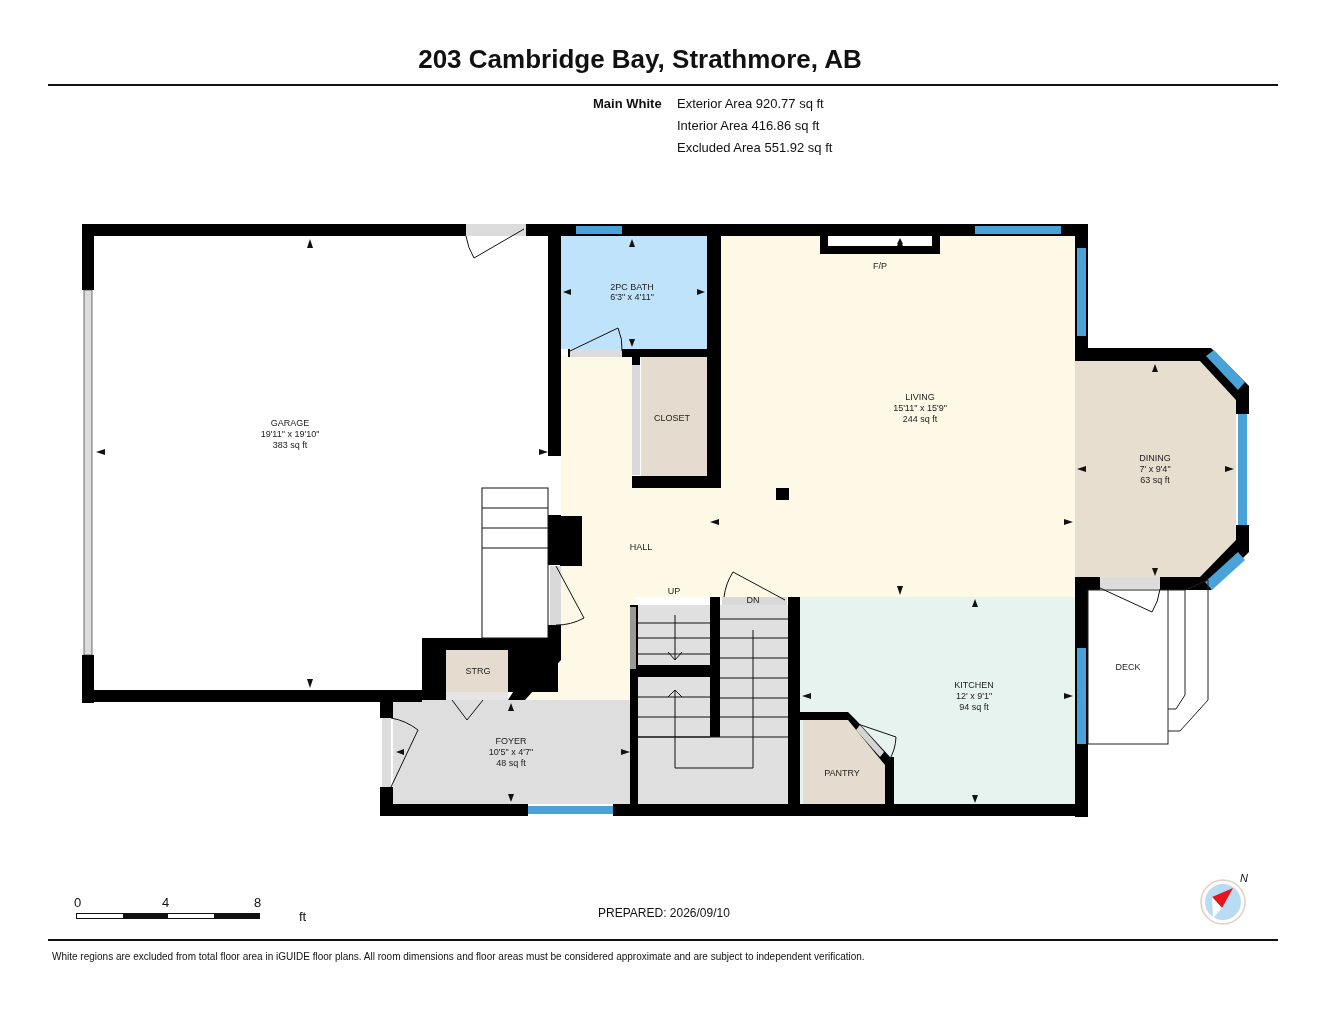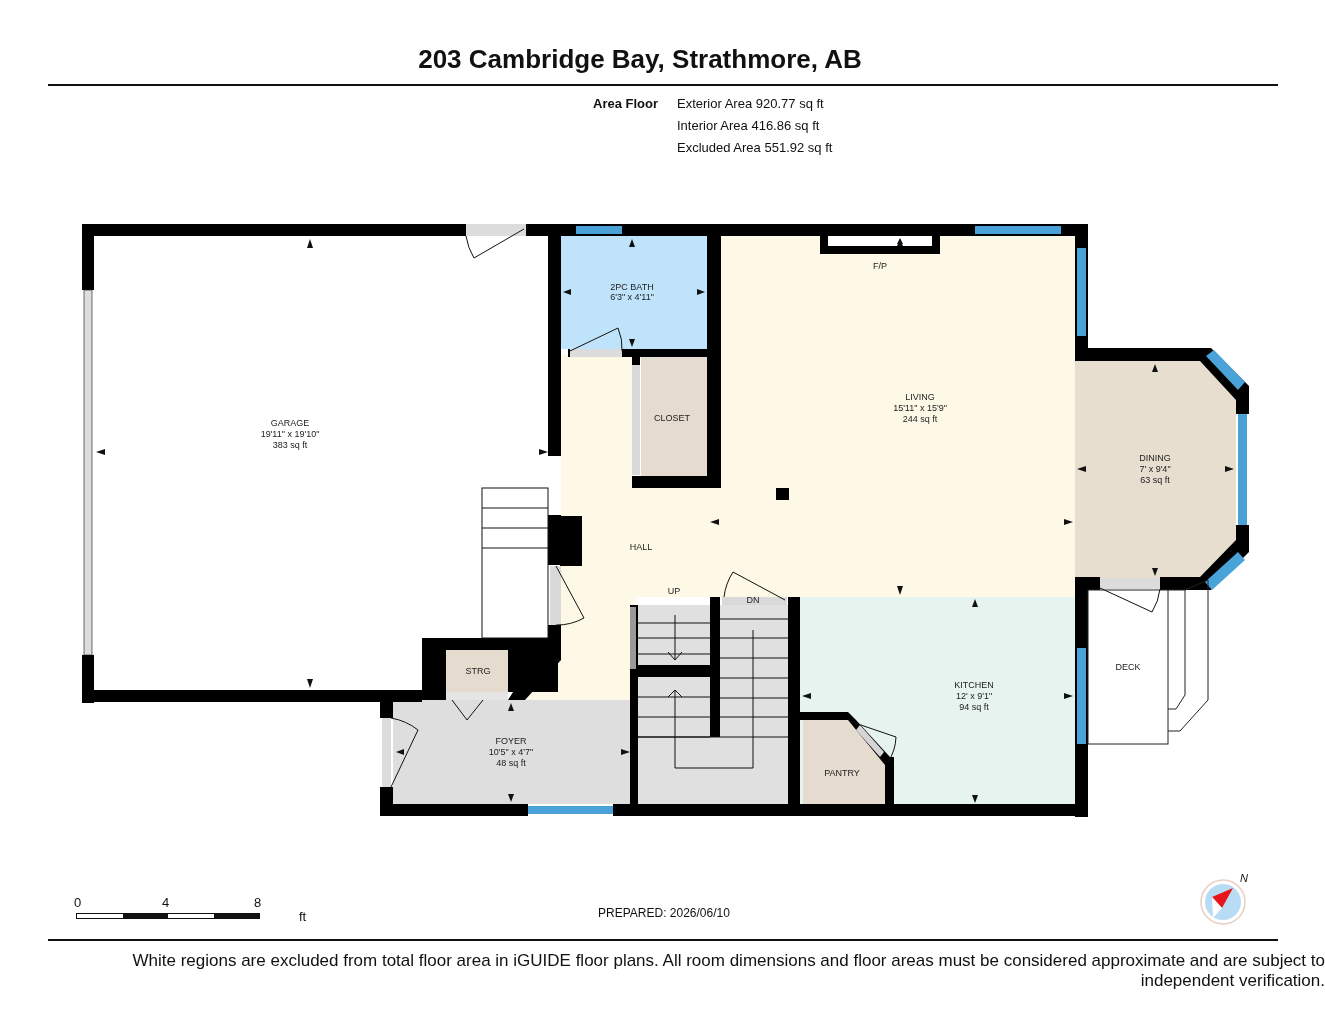--- a/index.html
+++ b/index.html
@@ -6,37 +6,37 @@
   body{width:1325px;height:1024px;position:relative;overflow:hidden;font-family:"Liberation Sans",sans-serif;color:#111;}
   .title{position:absolute;left:0;top:44px;width:1280px;text-align:center;font-size:26px;font-weight:bold;}
   .rule{position:absolute;left:48px;width:1230px;background:#111;}
   .rule.top{top:84px;height:2px;}
   .rule.bottom{top:939px;height:2px;}
   .areas{position:absolute;left:593px;top:93px;font-size:13px;line-height:22px;}
   .areas .floor{position:absolute;left:0;top:0;font-weight:bold;white-space:nowrap;}
   .areas .list{position:absolute;left:84px;top:0;white-space:nowrap;}
   .plan{position:absolute;left:0;top:0;}
   .prepared{position:absolute;left:598px;top:906px;font-size:12px;}
-  .disclaimer{position:absolute;left:52px;top:951px;font-size:17px;text-align:right;}
+  .disclaimer{position:absolute;left:52px;top:951px;font-size:10px;text-align:right;}
   .scale{position:absolute;left:74px;top:895px;width:210px;height:30px;font-size:13px;}
   .scale .lbl{position:absolute;top:0;}
   .scale .bar{position:absolute;top:18px;left:2px;width:184px;height:6px;border:1px solid #111;box-sizing:border-box;display:flex;}
   .scale .bar span{flex:1;}
   .scale .bar span:nth-child(2n){background:#111;}
   .scale .unit{position:absolute;left:193px;top:14px;margin-left:32px;}
   .rl{font-family:"Liberation Sans",sans-serif;font-size:9px;fill:#222;text-anchor:middle;}
 </style>
 </head>
 <body>
 
 <div class="title">203 Cambridge Bay, Strathmore, AB</div>
 <div class="rule top"></div>
 
 <div class="areas">
-  <div class="floor">Area Floor</div>
+  <div class="floor">Main White</div>
   <div class="list">
     <div>Exterior Area 920.77 sq ft</div>
     <div>Interior Area 416.86 sq ft</div>
     <div>Excluded Area 551.92 sq ft</div>
   </div>
 </div>
 
 <svg class="plan" width="1325" height="1024">
 
   <g>
@@ -243,15 +243,15 @@
   <span class="lbl" style="left:180px;">8</span>
   <div class="bar">
       <span></span>
       <span></span>
       <span></span>
       <span></span>
     </div>
   <span class="unit">ft</span>
 </div>
 
-<div class="prepared">PREPARED: 2026/06/10</div>
+<div class="prepared">PREPARED: 2026/09/10</div>
 <div class="rule bottom"></div>
 <div class="disclaimer">White regions are excluded from total floor area in iGUIDE floor plans. All room dimensions and floor areas must be considered approximate and are subject to independent verification.</div>
 
 </body></html>

